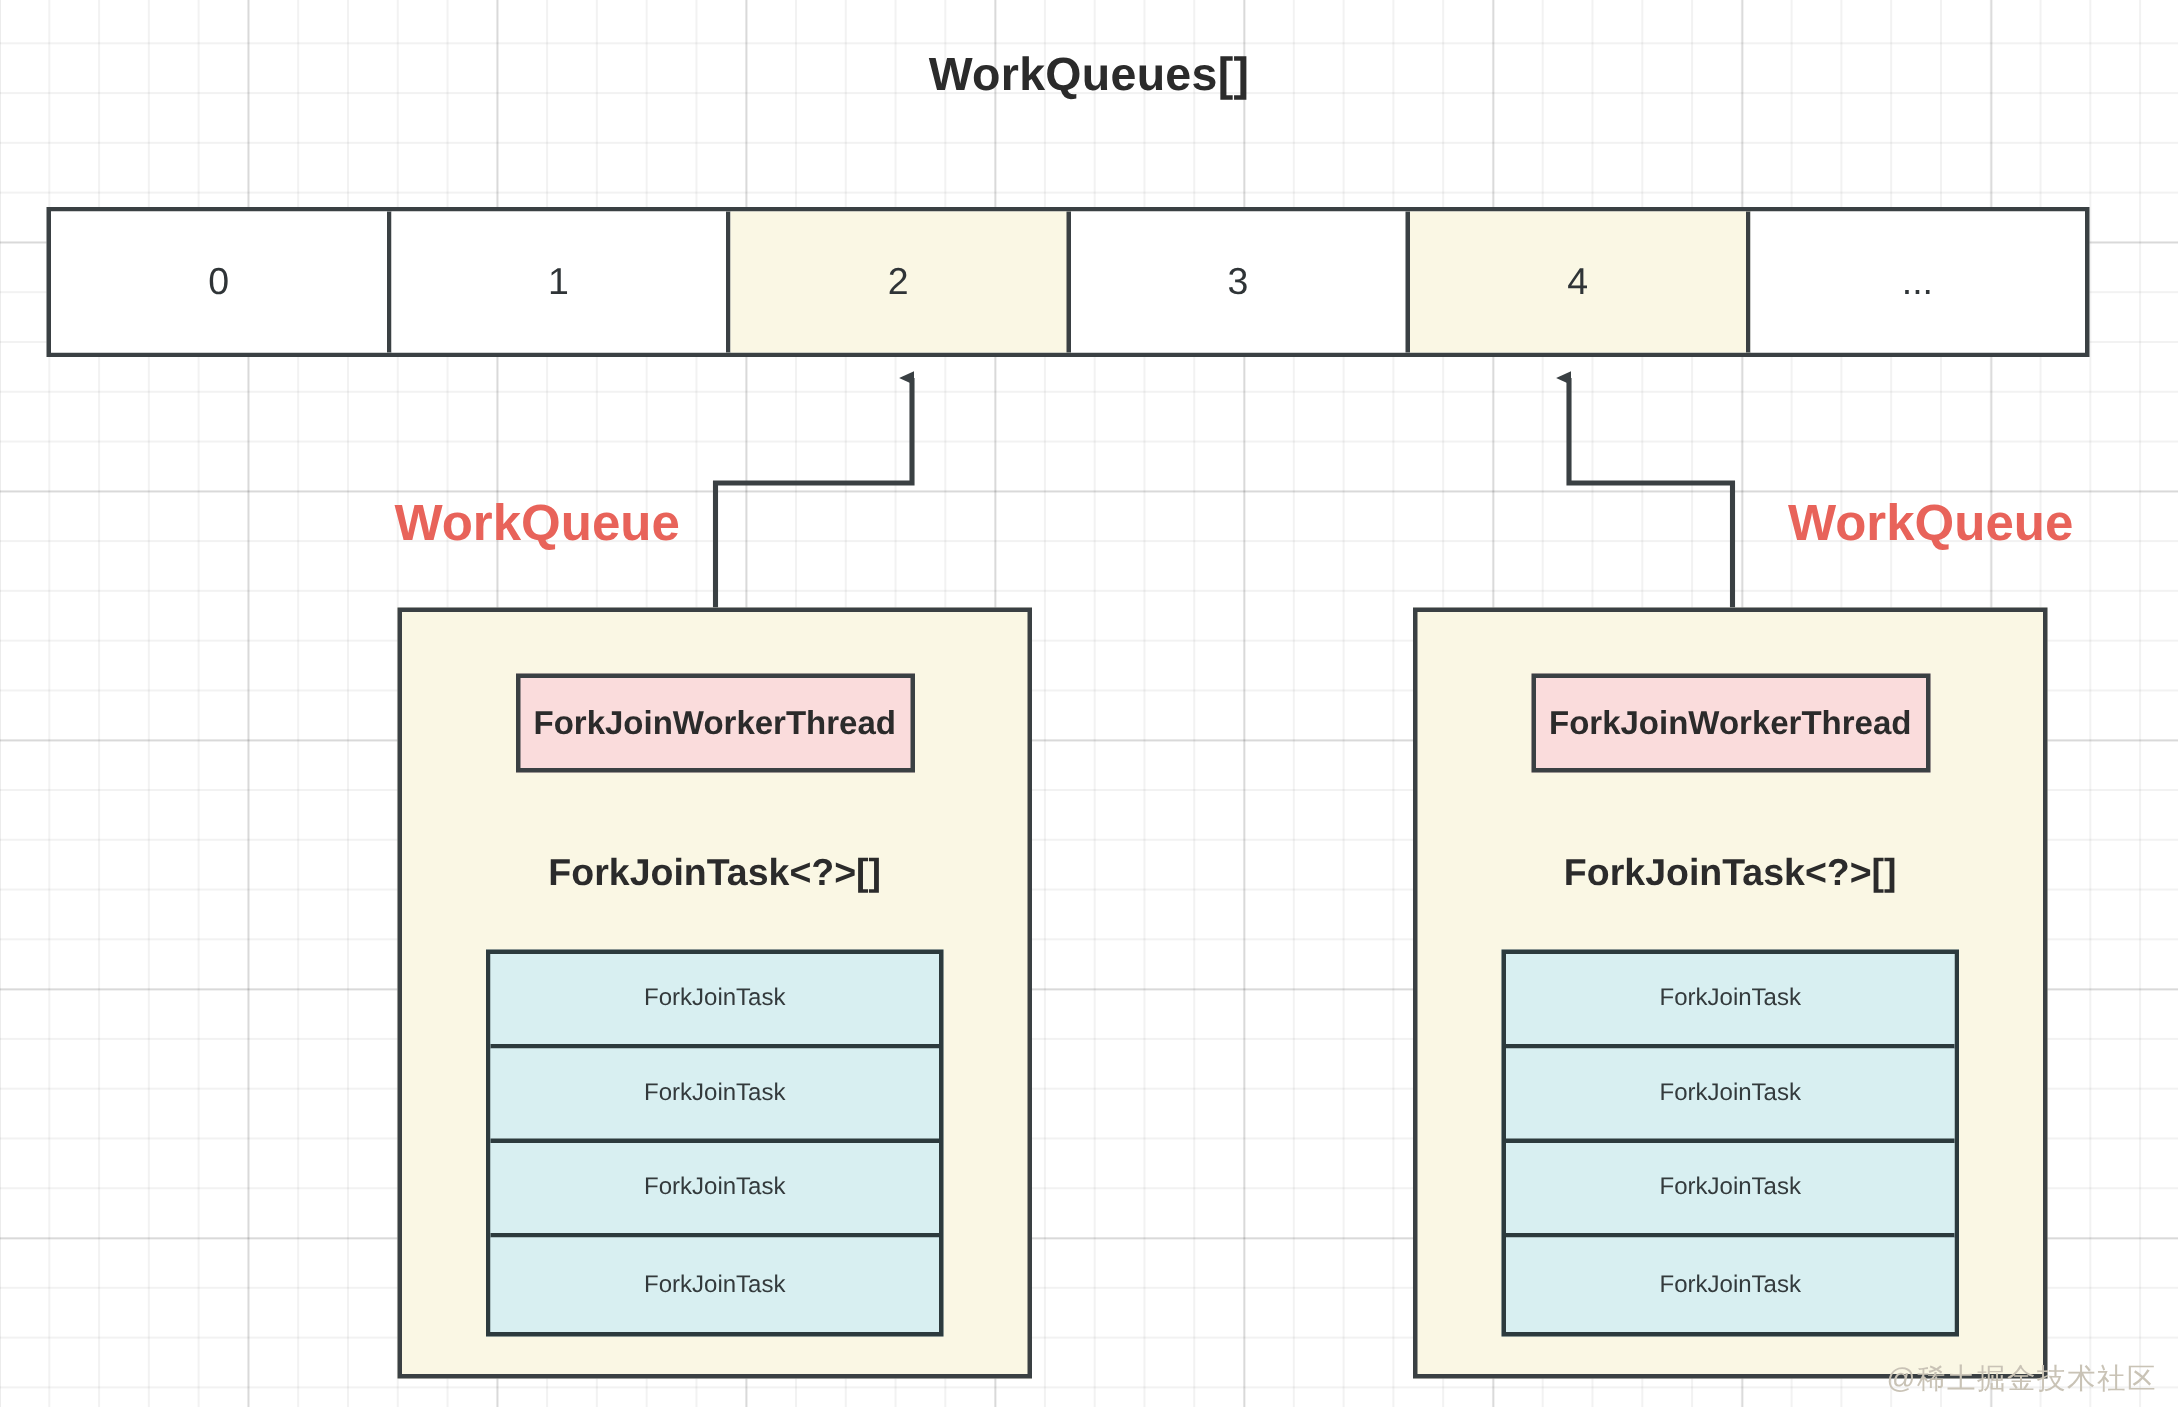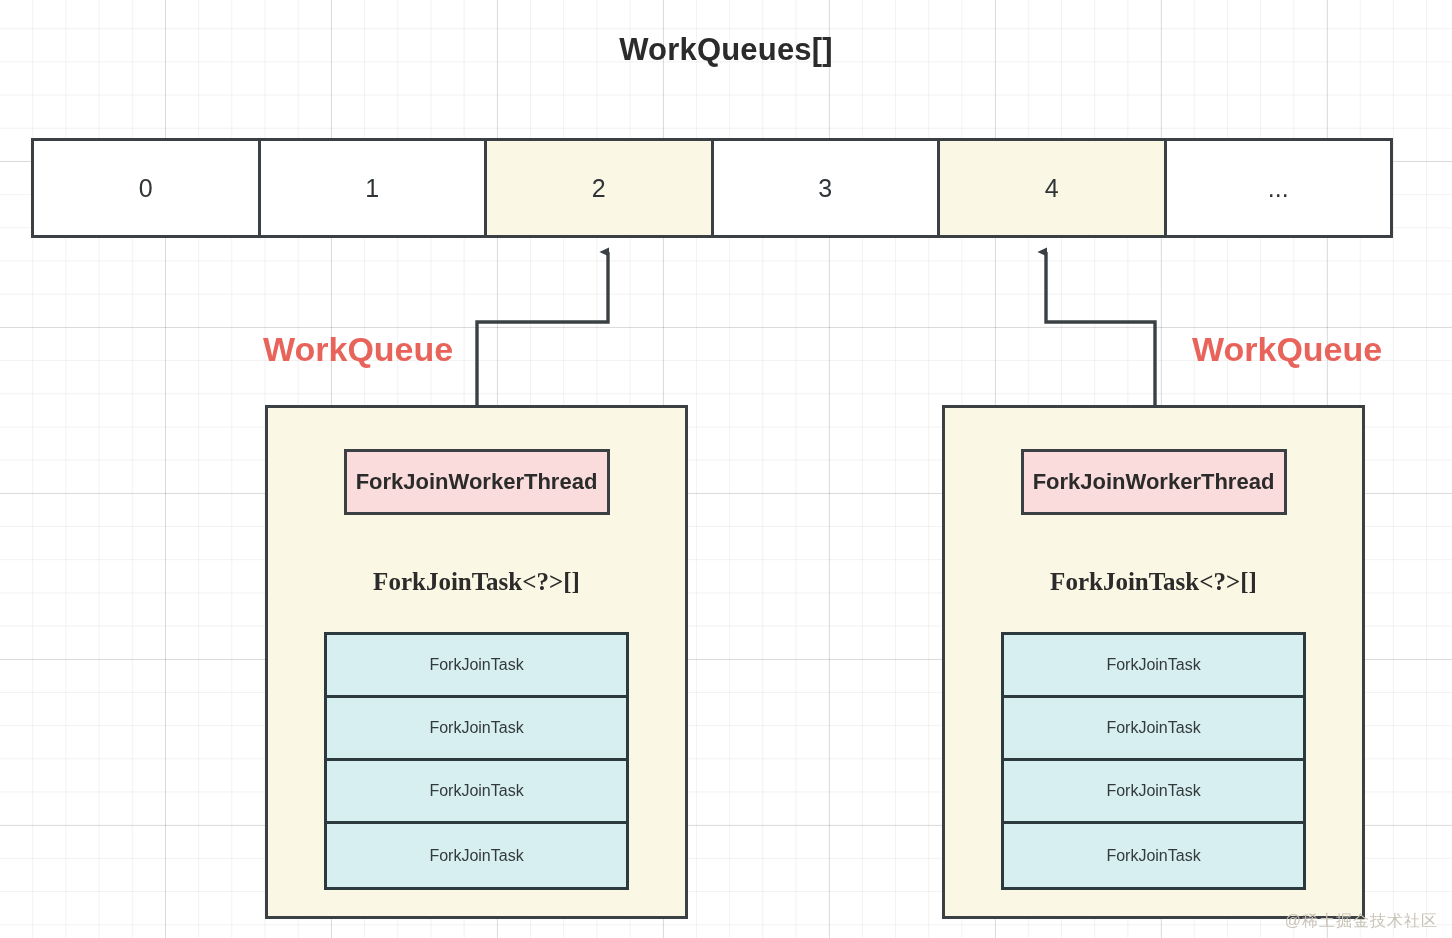--- a/index.html
+++ b/index.html
@@ -83,21 +83,21 @@
     background: #fadcdc;
     border: 3px solid #3a4043;
     display: flex; align-items: center; justify-content: center;
     text-align: center;
     font-size: 22px; font-weight: 700; color: #2b2b2b;
     line-height: 1.18;
   }
 
   .array-caption {
     margin-top: 53px;
-    font-size: 25px; font-weight: 700; color: #2b2b2b; font-family: Liberation Serif, serif;
+    font-size: 25px; font-weight: 700; color: #2b2b2b;
   }
 
   .task-list {
     margin-top: 36px;
     width: 305px;
     border: 3px solid #2c3a3d;
     background: #d8eff1;
     display: flex; flex-direction: column;
   }
   .task-item {
@@ -105,21 +105,21 @@
     display: flex; align-items: center; justify-content: center;
     font-size: 16px; color: #333a3c;
     background: #d8eff1;
     border-bottom: 3px solid #2c3a3d;
   }
   .task-item:last-child { border-bottom: none; }
 
   
   #watermark {
     position: absolute; right: 14px; bottom: 6px;
-    font-size: 16px; color: #c9c3b6;
+    font-size: 19px; color: #c9c3b6;
     letter-spacing: 1px;
     white-space: nowrap;
   }
 </style>
 </head>
 <body>
 
 <div id="canvas">
 
   <div id="title">WorkQueues[]</div>

